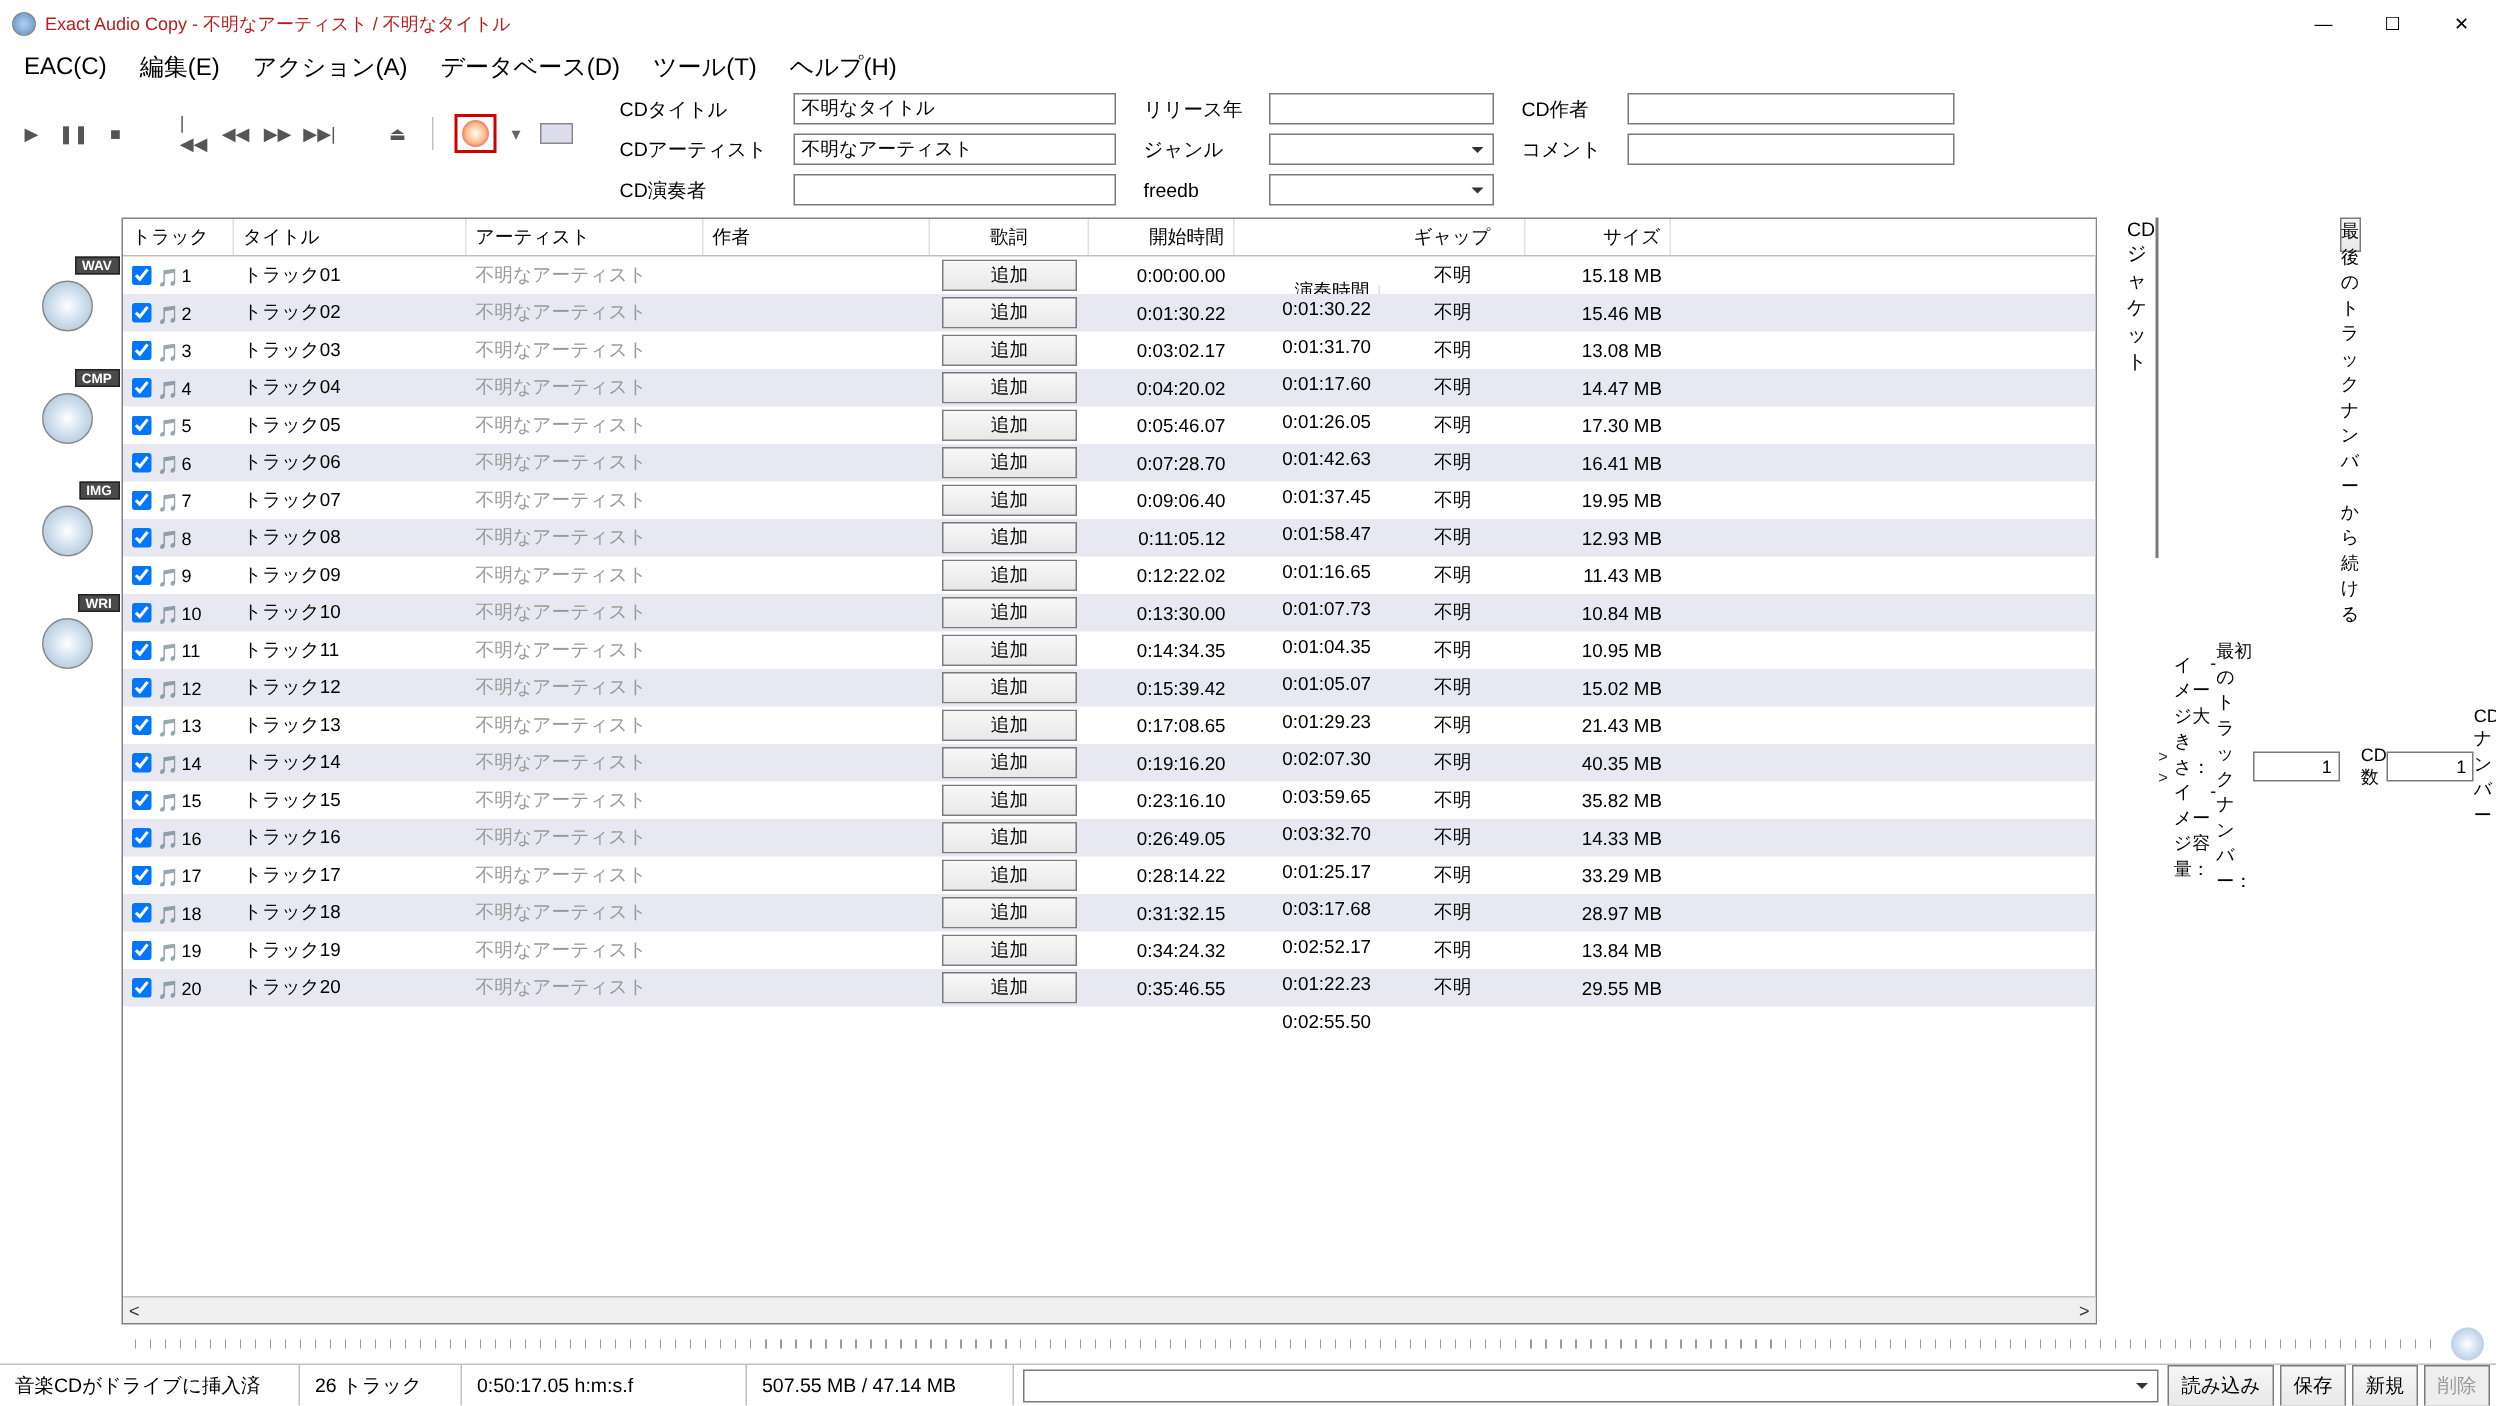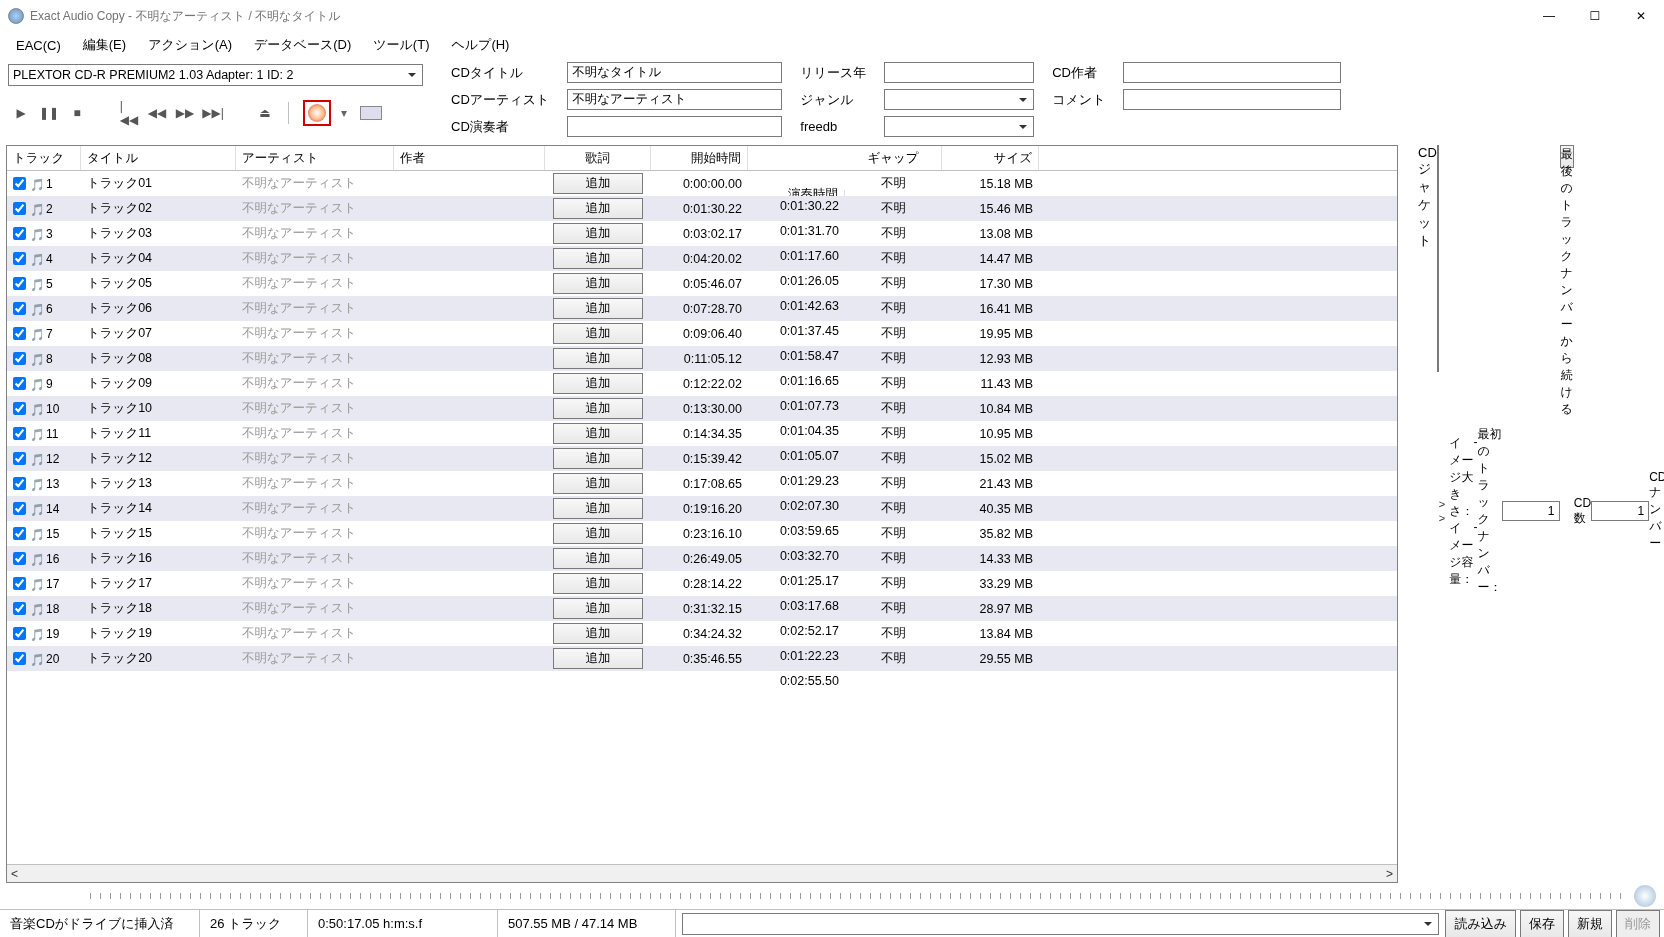--- a/index.html
+++ b/index.html
@@ -1,23 +1,23 @@
 <!DOCTYPE html>
 <html><head>
 <meta charset="utf-8">
 <style>
 * { box-sizing: border-box; margin: 0; padding: 0; font-family: "Yu Gothic UI", "Meiryo", sans-serif; font-size: 12px; }
 body { background: #fff; width: 1664px; height: 937px; overflow: hidden; display: flex; flex-direction: column; }
 .titlebar { height: 32px; display: flex; align-items: center; padding: 0 0 0 8px; }
 .titlebar-icon { width: 16px; height: 16px; margin-right: 6px; background: radial-gradient(circle,#b0d0f0,#6090c0); border-radius:50%; border:1px solid #888;}
-.titlebar-text { font-size: 13px; color:#737373;}
+.titlebar-text { font-size: 13px; color:#b91c1c;}
 .titlebar-spacer { flex:1; }
 .win-btn { width:46px; height:30px; display:flex; align-items:center; justify-content:center; font-family:"Segoe MDL2 Assets",sans-serif; }
 .menubar { height:26px; display:flex; align-items:center; padding:0 6px; gap:2px; }
-.menu-item { padding:3px 10px; font-size:13px; color:#000;}
+.menu-item { padding:3px 10px; font-size:16px; color:#000;}
 .toolbar-row { display:flex; align-items:flex-start; padding:4px 8px; gap:8px; }
 .drive-select { width:415px; height:22px; border:1px solid #7a7a7a; background:#fff; display:flex; align-items:center; padding:0 4px; font-size:12.5px; position:relative; margin-top:2px;}
 .drive-select::after { content:""; position:absolute; right:6px; top:8px; border:4px solid transparent; border-top-color:#333; }
 .transport { display:flex; align-items:center; gap:10px; padding-left:4px; margin-top:14px;}
 .transport .t-btn { width:18px; height:18px; display:flex; align-items:center; justify-content:center; color:#555; }
 .t-play { color:#1a8f1a; }
 .t-pause,.t-stop { color:#9a9a9a; }
 .t-eject { color:#1aa0a0; }
 .sep { width:1px; height:22px; background:#c0c0c0; margin:0 4px;}
 .img-btn { width:28px; height:26px; display:flex; align-items:center; justify-content:center; }
@@ -82,21 +82,20 @@
   <span class="menu-item">EAC(C)</span>
   <span class="menu-item">編集(E)</span>
   <span class="menu-item">アクション(A)</span>
   <span class="menu-item">データベース(D)</span>
   <span class="menu-item">ツール(T)</span>
   <span class="menu-item">ヘルプ(H)</span>
 </div>
 
 <div class="toolbar-row">
   <div>
-    <div class="drive-select">PLEXTOR CD-R   PREMIUM2 1.03   Adapter: 1  ID: 2</div>
     <div class="transport">
       <span class="t-btn t-play">▶</span>
       <span class="t-btn t-pause">❚❚</span>
       <span class="t-btn t-stop">■</span>
       <span style="width:14px"></span>
       <span class="t-btn">|◀◀</span>
       <span class="t-btn">◀◀</span>
       <span class="t-btn">▶▶</span>
       <span class="t-btn">▶▶|</span>
       <span style="width:14px"></span>
@@ -125,20 +124,38 @@
     <label>コメント</label>
     <input class="meta-input" value="" style="">
     <label>CD演奏者</label>
     <input class="meta-input" value="" style="">
     <label>freedb</label>
     <div class="meta-input meta-combo"></div>
   </div>
 </div>
 
 <div class="main-row">
+  <div class="leftbar">
+    <div class="lb">
+        <span class="disc"></span>
+        <span class="badge">WAV</span>
+      </div>
+    <div class="lb">
+        <span class="disc"></span>
+        <span class="badge">CMP</span>
+      </div>
+    <div class="lb">
+        <span class="disc"></span>
+        <span class="badge">IMG</span>
+      </div>
+    <div class="lb">
+        <span class="disc"></span>
+        <span class="badge">WRI</span>
+      </div>
+  </div>
 
   <div class="center">
     <div class="track-grid">
       <div class="grid-head">
         <div class="col col-track">トラック</div>
         <div class="col col-title">タイトル</div>
         <div class="col col-artist">アーティスト</div>
         <div class="col col-comp">作者</div>
         <div class="col col-lyric">歌詞</div>
         <div class="col col-start">開始時間</div>

